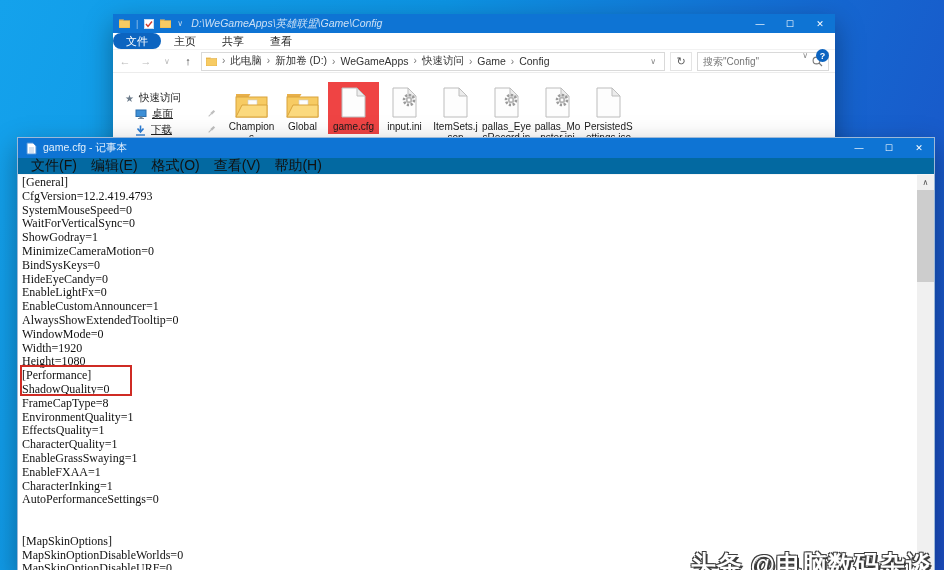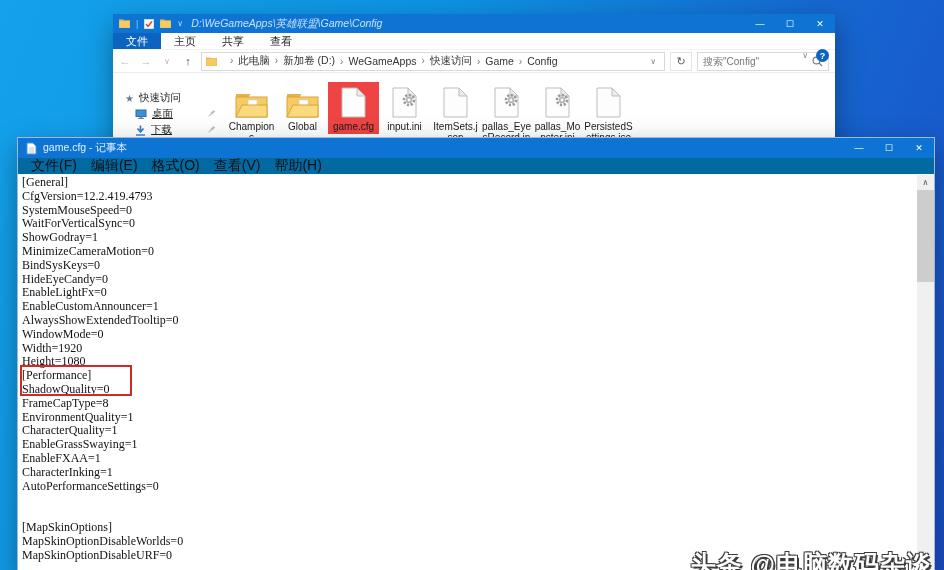--- a/index.html
+++ b/index.html
@@ -13,28 +13,28 @@
 
   
   #explorer { left: 113px; top: 14px; width: 722px; height: 520px; background: #fff; z-index: 1; }
   .ex-titlebar { height: 19px; background: #0e74d4; display: flex; align-items: center; color: #dbe9f8; font-size: 10.5px; padding-left: 6px; }
   .qat { display: flex; align-items: center; gap: 6px; margin-right: 8px; }
   .qat .sep { color: #9cc3ea; font-size: 9px; }
   .ex-title { flex: 1; white-space: nowrap; overflow: hidden; opacity: .92; font-style: italic; }
   .winbtns { display: flex; height: 100%; }
   .winbtn { width: 30px; height: 100%; display: flex; align-items: center; justify-content: center; color: #fff; font-size: 9px; }
   .ribbon-tabs { height: 17px; background: #fff; display: flex; align-items: stretch; font-size: 11px; border-bottom: 1px solid #f2f2f2; }
-  .rtab { padding: 0 13px; display: flex; align-items: center; color: #222; }
+  .rtab { padding: 0 13px; display: flex; align-items: center; color: #222; border-radius: 8px; }
   .rtab.selected { background: #0c64c0; color: #fff; }
   .chev { color: #888; font-size: 8px; }
   .help-badge { width: 13px; height: 13px; border-radius: 50%; background: #0c64c0; color: #fff; font-size: 9px; display: flex; align-items: center; justify-content: center; font-weight: bold; }
   .addr-row { height: 23px; display: flex; align-items: center; padding: 0 6px 0 4px; gap: 5px; background: #fff; border-bottom: 1px solid #ececec; }
   .nav-ico { font-size: 11px; color: #b9b9b9; width: 16px; text-align: center; }
   .nav-ico.up { color: #444; }
-  .addr-box { flex: 1; height: 19px; border: 1px solid #d9d9d9; display: flex; align-items: center; font-size: 10.5px; color: #333; padding: 8px 4px; gap: 8px; }
+  .addr-box { flex: 1; height: 19px; border: 1px solid #d9d9d9; display: flex; align-items: center; font-size: 10.5px; color: #333; padding: 8px 4px; gap: 0; }
   .addr-box .crumbs { display: flex; align-items: center; flex: 1; white-space: nowrap; overflow: hidden; }
   .crumb { cursor: default; }
   .crumb::before { content: "\203A"; color: #777; margin: 0 5px; font-size: 10px; }
   .addr-dd { color: #888; font-size: 8px; padding: 0 4px; }
   .refresh-btn { width: 22px; height: 19px; border: 1px solid #e4e4e4; display: flex; align-items: center; justify-content: center; color: #555; font-size: 11px; }
   .search-box { width: 132px; height: 19px; border: 1px solid #d9d9d9; display: flex; align-items: center; padding: 0 5px; }
   .search-box input { border: none; outline: none; flex: 1; font-size: 10px; color: #8a8a8a; width: 80px; font-family: "Liberation Sans", sans-serif; background: transparent; }
   .ex-body { display: flex; background: #fff; height: 100%; }
   .ex-sidebar { width: 113px; padding: 17px 0 0 12px; font-size: 10.5px; color: #222; flex-shrink: 0; }
   .sb-row { display: flex; align-items: center; height: 16px; gap: 5px; position: relative; }
@@ -337,20 +337,21 @@
         <div class="cfg-line">EnableLightFx=0</div>
         <div class="cfg-line">EnableCustomAnnouncer=1</div>
         <div class="cfg-line">AlwaysShowExtendedTooltip=0</div>
         <div class="cfg-line">WindowMode=0</div>
         <div class="cfg-line">Width=1920</div>
         <div class="cfg-line">Height=1080</div>
         <div class="cfg-line">[Performance]</div>
         <div class="cfg-line">ShadowQuality=0</div>
         <div class="cfg-line">FrameCapType=8</div>
         <div class="cfg-line">EnvironmentQuality=1</div>
+        <div class="cfg-line">EffectsQuality=1</div>
         <div class="cfg-line">CharacterQuality=1</div>
         <div class="cfg-line">EnableGrassSwaying=1</div>
         <div class="cfg-line">EnableFXAA=1</div>
         <div class="cfg-line">CharacterInking=1</div>
         <div class="cfg-line">AutoPerformanceSettings=0</div>
         <div class="cfg-line"></div>
         <div class="cfg-line"></div>
         <div class="cfg-line">[MapSkinOptions]</div>
         <div class="cfg-line">MapSkinOptionDisableWorlds=0</div>
         <div class="cfg-line">MapSkinOptionDisableURF=0</div>

